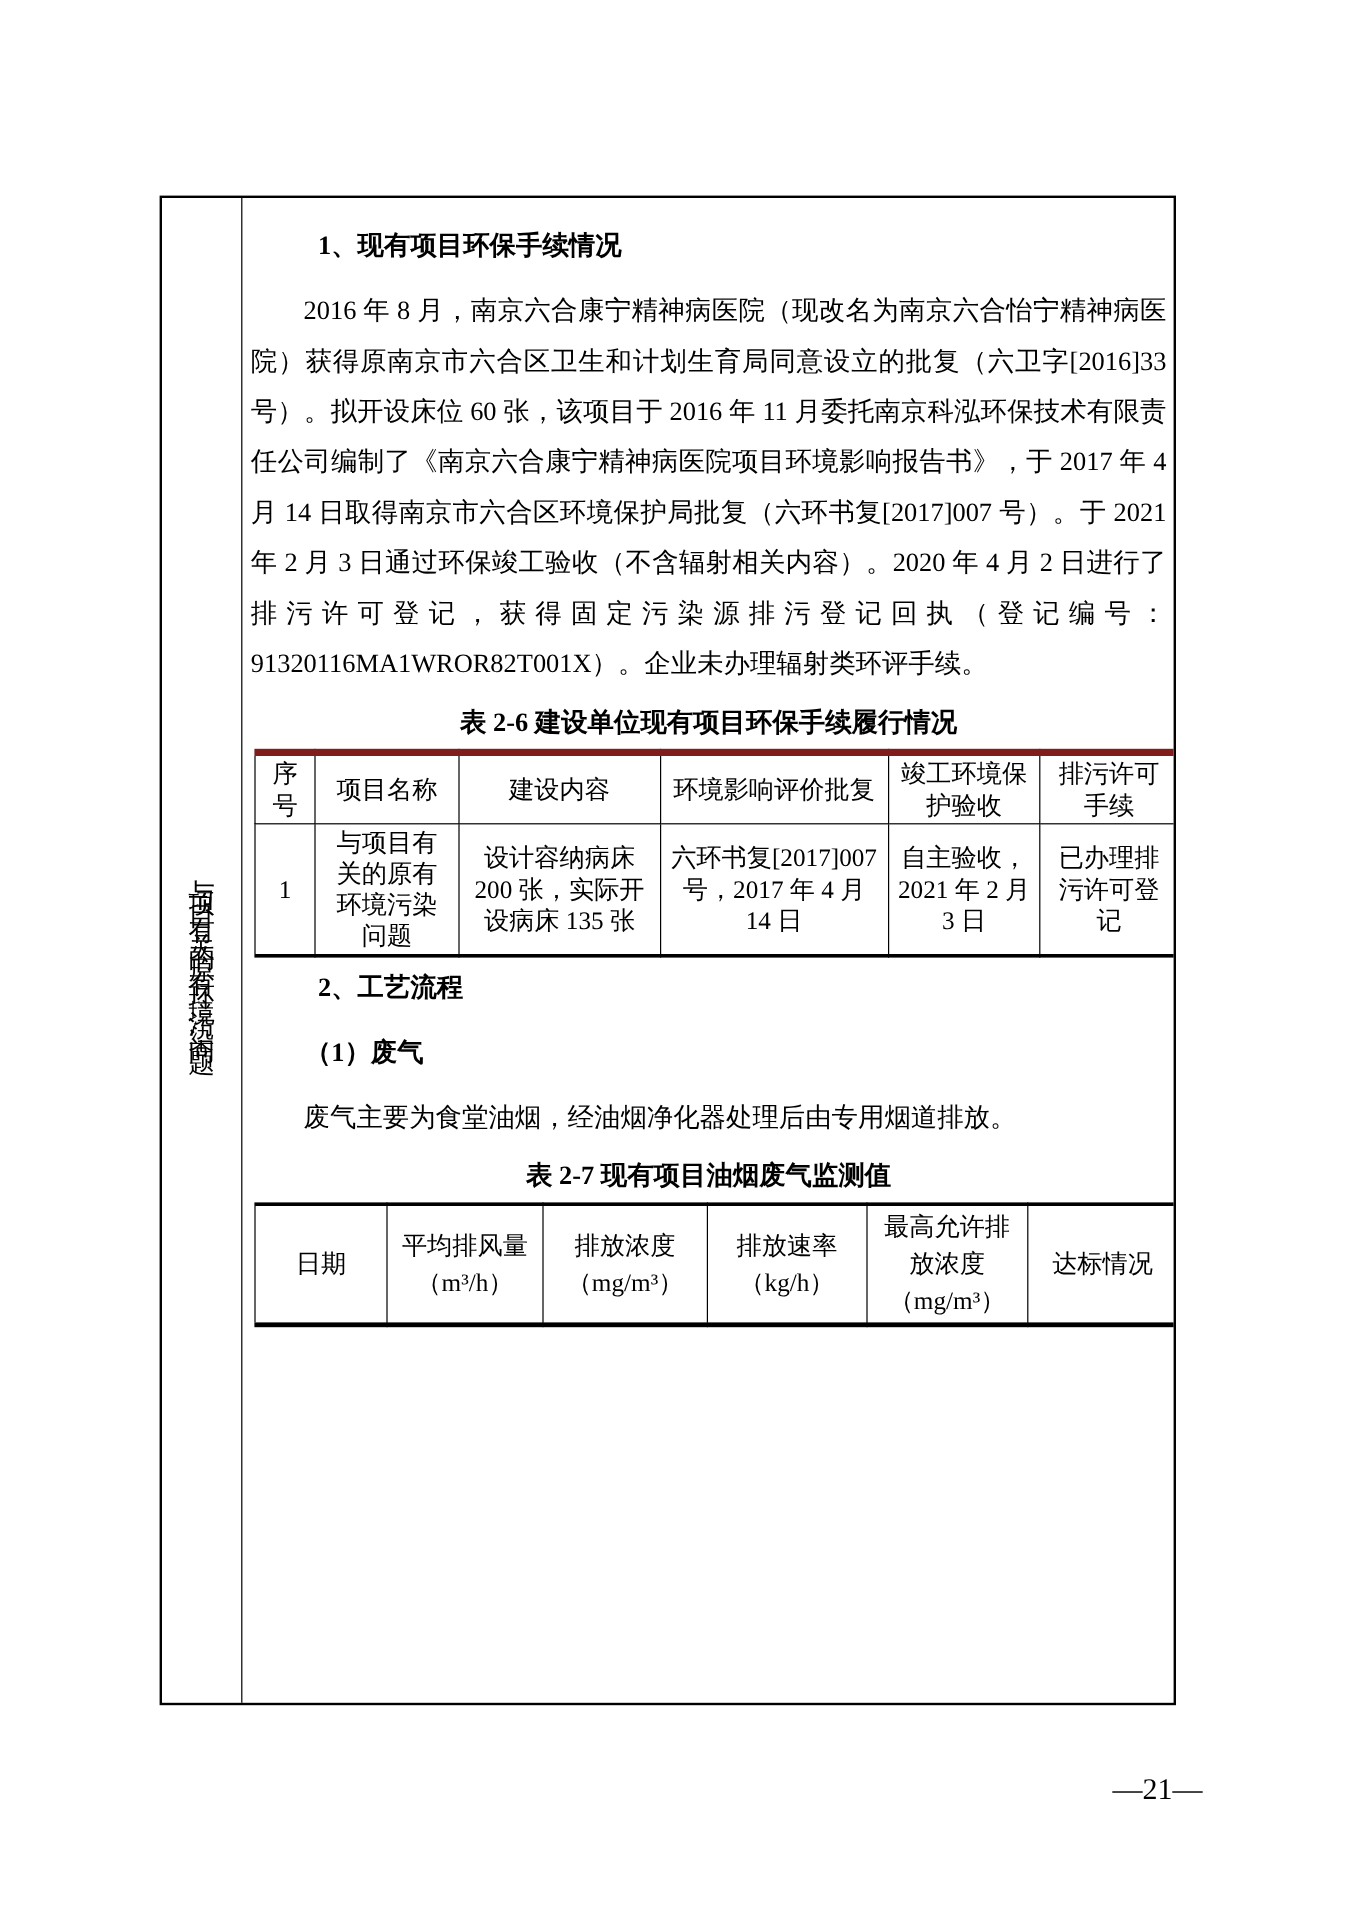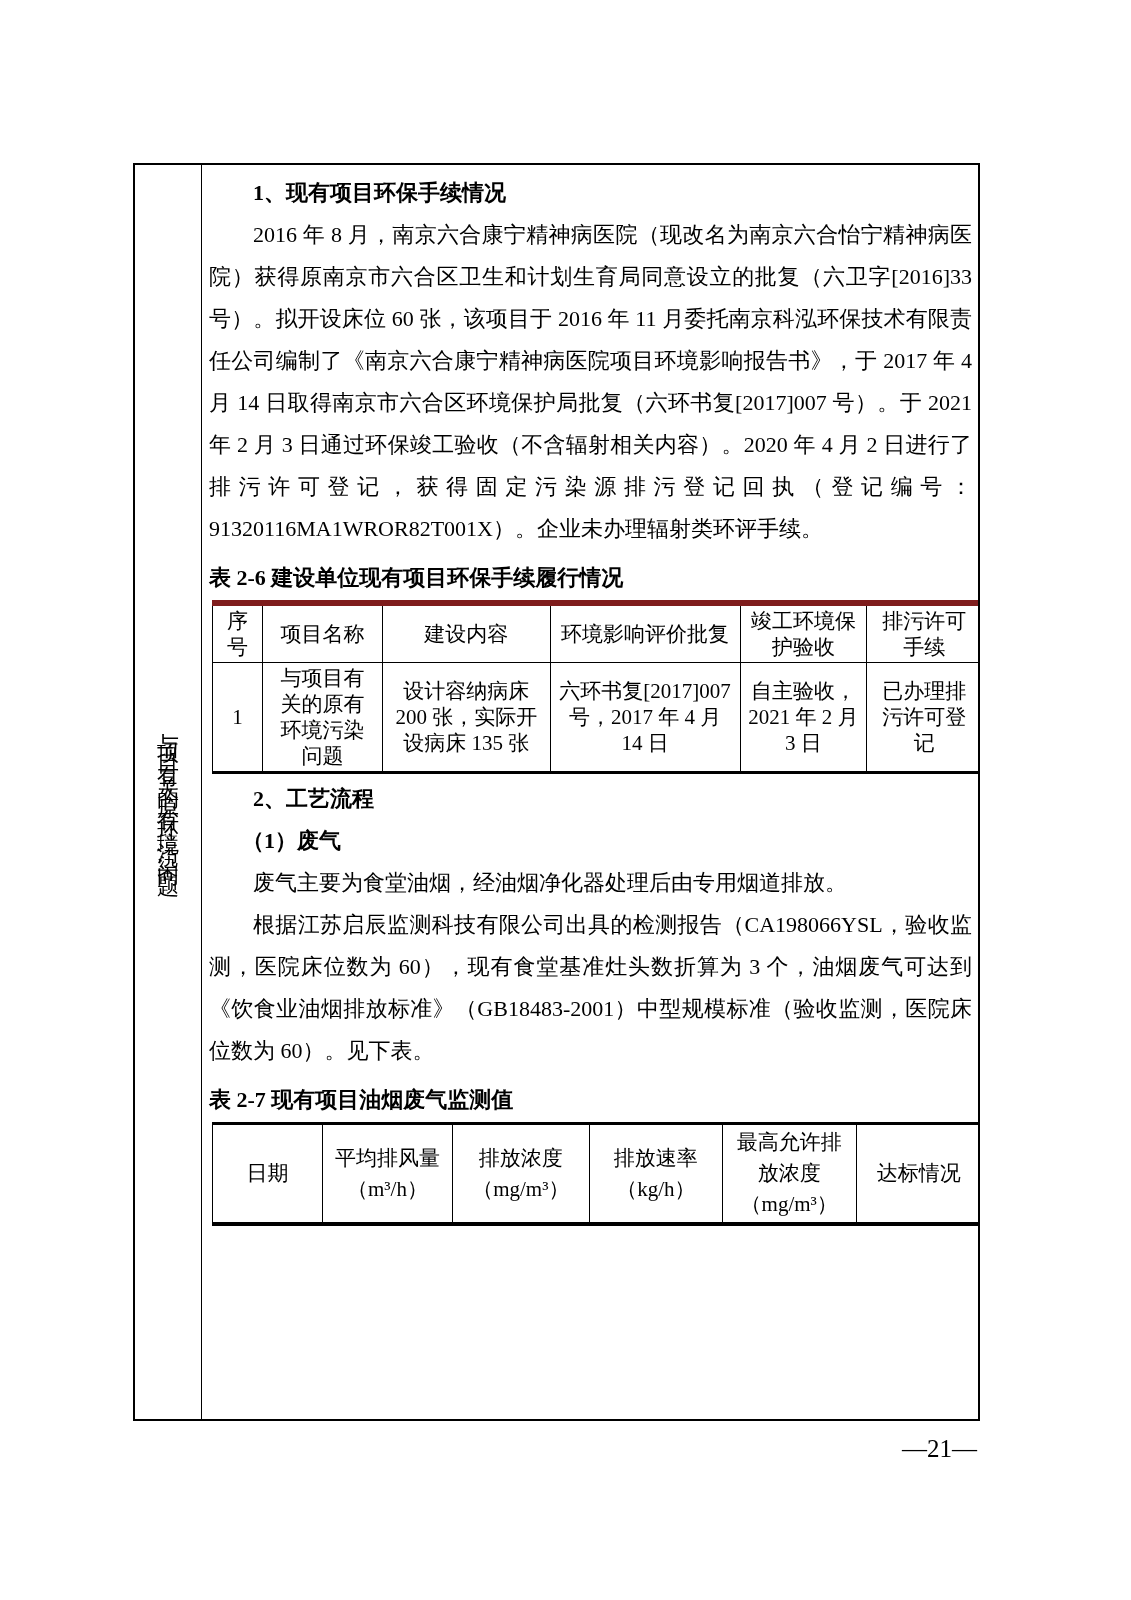--- a/index.html
+++ b/index.html
@@ -17,48 +17,48 @@
     display:flex;align-items:center;justify-content:center;
   }
   .vtext{
     writing-mode:vertical-lr;text-orientation:upright;
     font-size:22px;letter-spacing:11px;line-height:1;white-space:nowrap;
   }
   .content{
     flex:1;padding:7px 6px 0 7px;overflow:hidden;box-sizing:border-box;
   }
   .h{
-    font-weight:bold;font-size:22px;line-height:42px;margin:0;text-indent:2em;
+    font-weight:bold;font-size:22px;line-height:42px;margin:12px;text-indent:2em;
   }
   .h-sub{text-indent:1.5em;}
   .para{
     font-size:22px;line-height:42px;margin:0;text-indent:2em;
     text-align:justify;
   }
   .tbl-title{
-    font-weight:bold;font-size:22px;line-height:40px;
+    font-weight:bold;font-size:22px;line-height:40px;text-align:center;
     margin:8px 0 2px 0;
   }
   table{
     border-collapse:collapse;table-layout:fixed;width:770px;margin-left:3px;
   }
   th,td{
     border:1px solid #000;font-weight:normal;font-size:21px;text-align:center;
     vertical-align:middle;padding:2px 7px;line-height:26px;box-sizing:border-box;
     word-break:break-word;
   }
   .t26{border-top:6px solid #7f1d1d;border-bottom:3px solid #000;}
   .t26 thead th{height:50px;}
   .t26 tbody td{height:100px;}
   .t27{border-top:3px solid #000;border-bottom:4px solid #000;}
   .t27 th{height:96px;line-height:31px;}
   .hdr-unit:empty{display:none;}
   .footer{
-    position:absolute;left:902px;top:1435px;width:100px;
-    font-size:25px;text-align:left;letter-spacing:0;
+    position:absolute;left:902px;top:1478px;width:100px;
+    font-size:25px;text-align:right;letter-spacing:0;
   }
 </style>
 </head>
 <body>
 
 <div class="page">
 
   <div class="frame">
 
     <div class="sidebar">
@@ -106,21 +106,20 @@
       </table>
 
       <p class="h" style="margin-top:4px">2、工艺流程</p>
 
 
 
       <p class="h h-sub">（1）废气</p>
 
       <p class="para">废气主要为食堂油烟，经油烟净化器处理后由专用烟道排放。</p>
 
-      <p class="para">根据江苏启辰监测科技有限公司出具的检测报告（CA198066YSL，验收监测，医院床位数为 60），现有食堂基准灶头数折算为 3 个，油烟废气可达到《饮食业油烟排放标准》（GB18483-2001）中型规模标准（验收监测，医院床位数为 60）。见下表。</p>
 
       <div class="tbl-title">表 2-7 现有项目油烟废气监测值</div>
 
       <table class="t27">
         <colgroup>
           <col style="width:14.3%">
             <col style="width:16.9%">
             <col style="width:17.8%">
           <col style="width:17.3%">
             <col style="width:17.4%">

